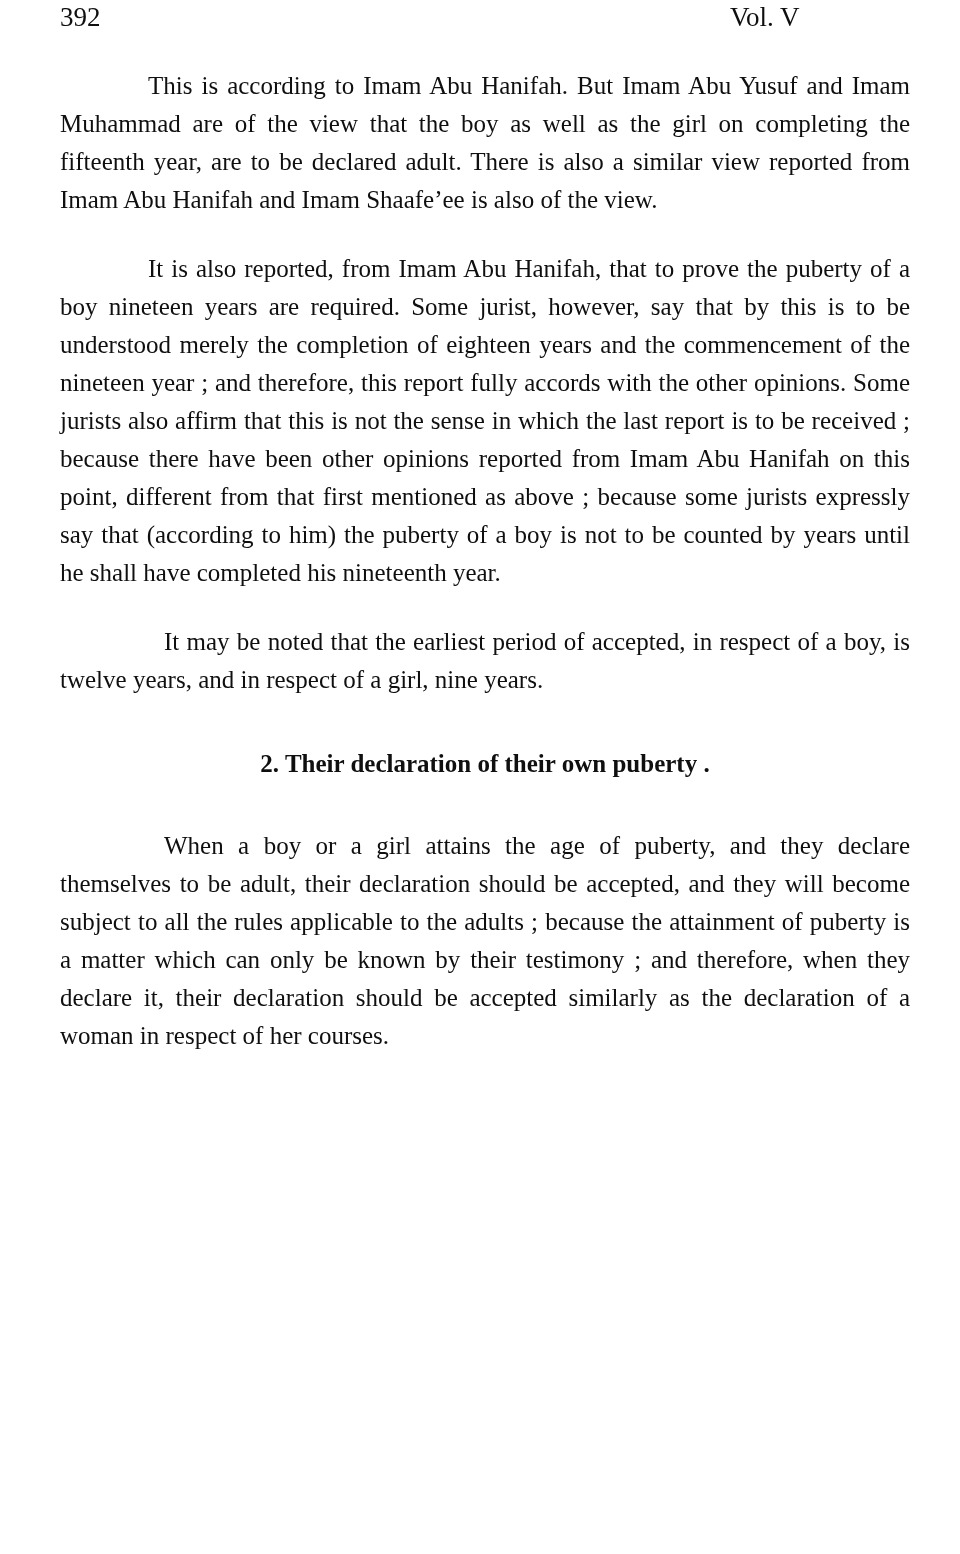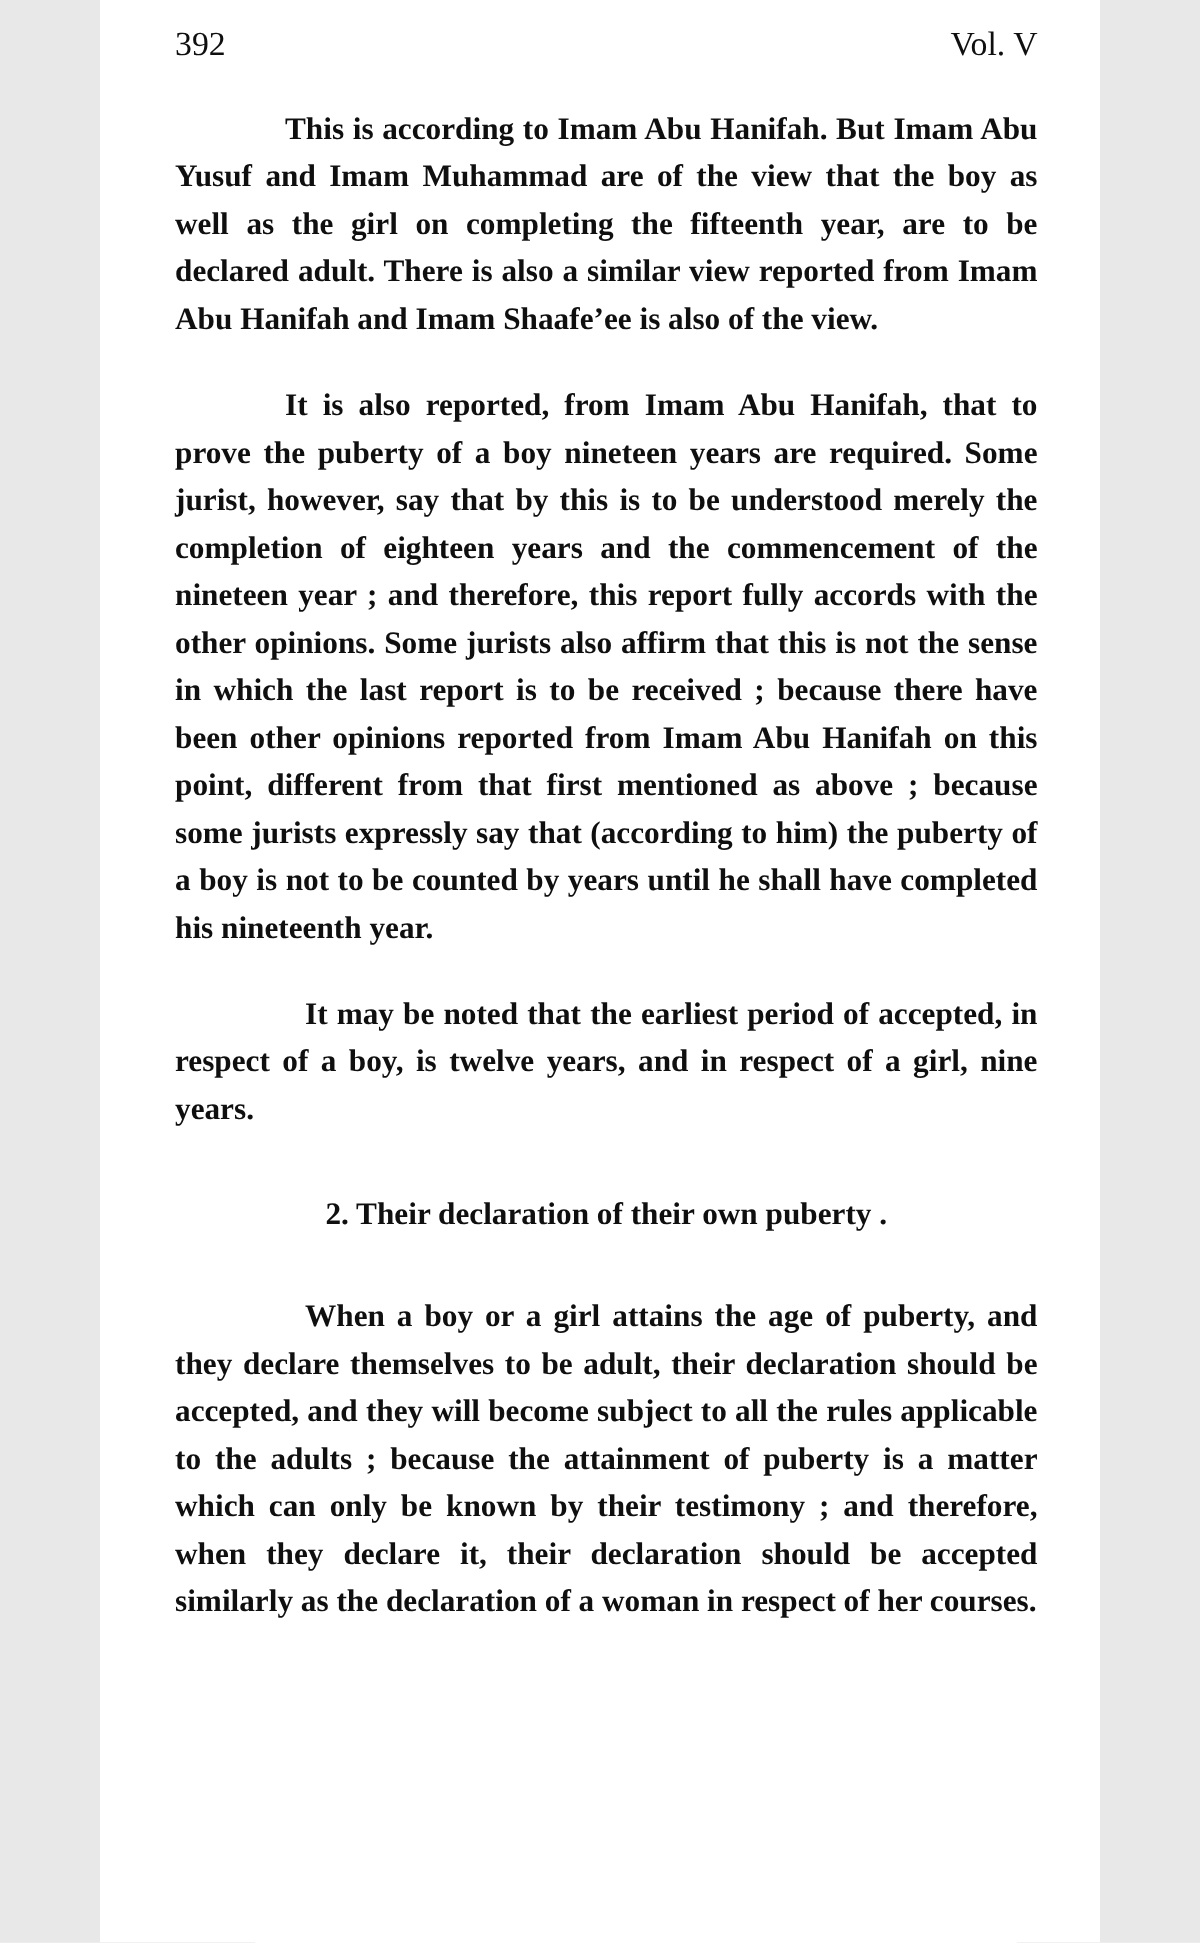--- a/index.html
+++ b/index.html
@@ -2,26 +2,26 @@
 <html><head>
 <meta charset="utf-8">
 <style>
   html, body {
     margin: 0;
     padding: 0;
     background: #e8e8e8;
   }
   .page {
     position: relative;
-    width: 800px;
+    width: 960px;
     height: 1554px;
     margin: 0 auto;
     background: #ffffff;
     box-sizing: border-box;
-    padding: 20px 50px 0 60px;
+    padding: 2px 50px 0 60px;
     font-family: "Liberation Serif", "DejaVu Serif", serif;
     color: #0f0f0f;
     overflow: hidden;
   }
   .page-header {
     display: flex;
     justify-content: space-between;
     align-items: baseline;
     font-size: 27px;
     margin-bottom: 34px;
@@ -32,31 +32,29 @@
   }
   .page-header .book-title {
     flex: 1;
     text-align: center;
     font-style: italic;
     font-weight: bold;
     letter-spacing: 0.5px;
   }
   .page-header .volume-label {
     width: 180px;
-    text-align: right;
   }
   .body-text {
     font-size: 25px;
     line-height: 38px;
   }
   .para {
     margin: 0 0 31px 0;
     text-align: justify;
     text-indent: 88px;
-    font-weight: bold;
   }
   .para.indent-lg {
     text-indent: 104px;
   }
   .section-heading {
     font-size: 25px;
     font-weight: bold;
     margin: 46px 0 44px 0;
     text-align: center;
     text-indent: 0;

